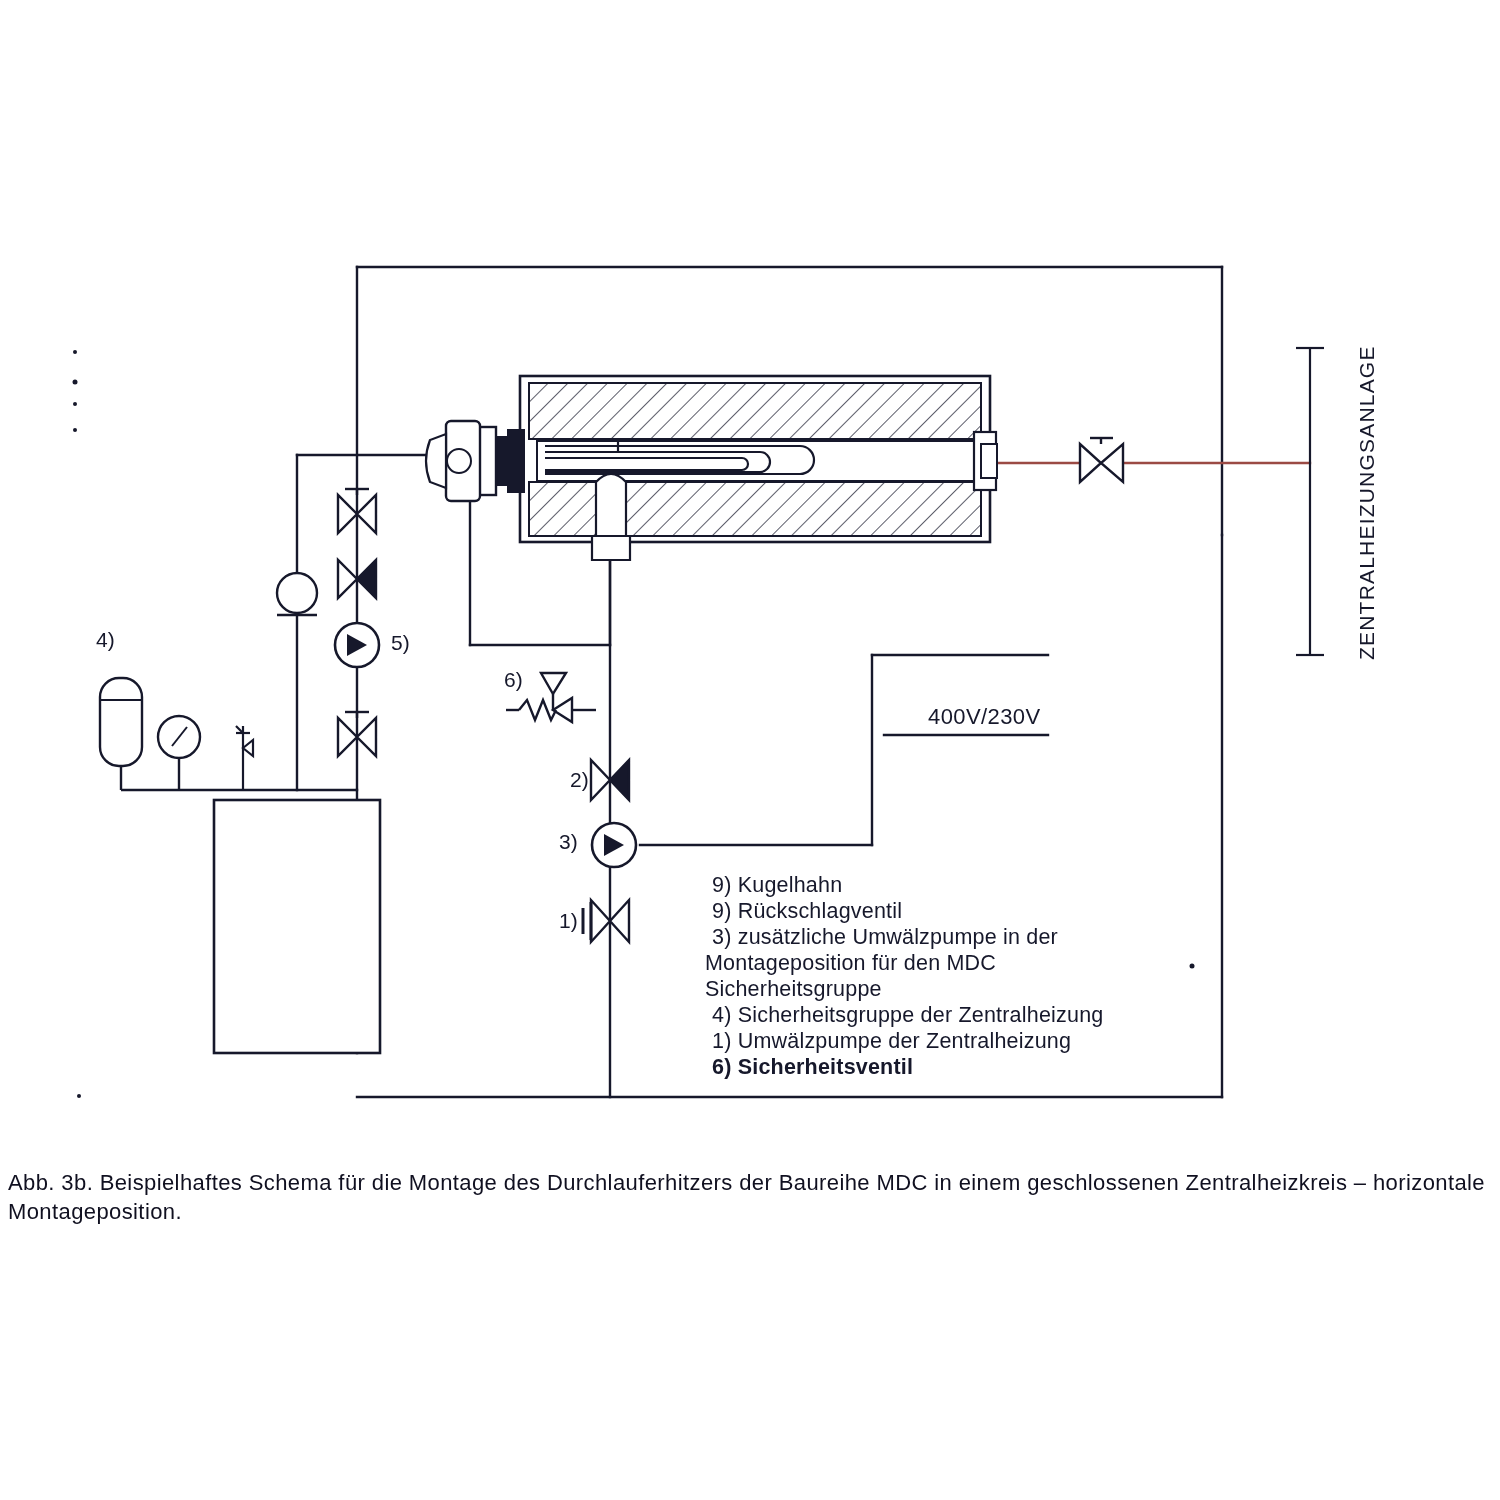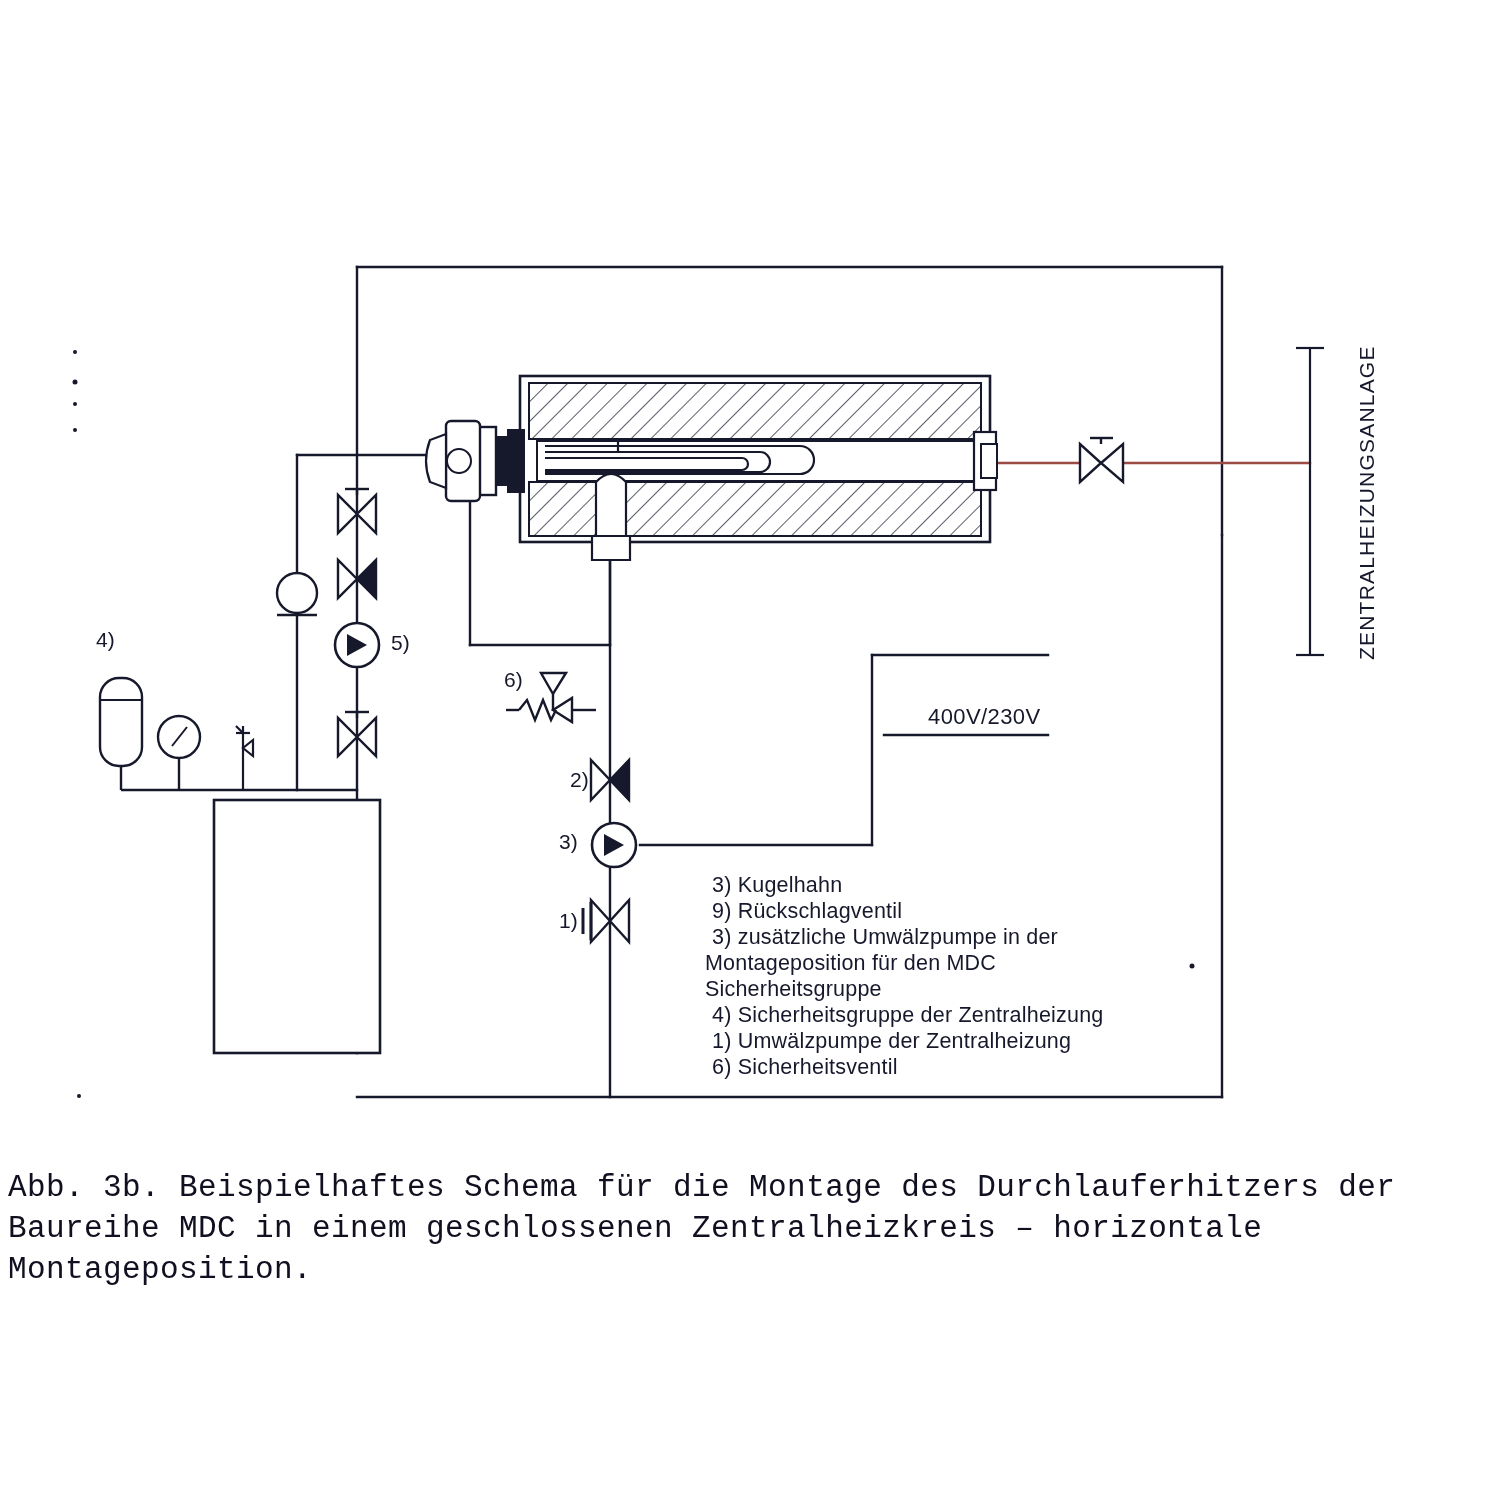--- a/index.html
+++ b/index.html
@@ -31,22 +31,22 @@
     position: absolute;
     white-space: pre;
     font-family: "Liberation Sans", sans-serif;
     color: #16182b;
   }
   .caption {
     position: absolute;
     left: 8px;
     top: 1168px;
     width: 1480px;
-    font-family: Liberation Mono, monospace;
-    font-size: 31px;
+    font-family: Liberation Sans, sans-serif;
+    font-size: 22px;
     line-height: 1.32;
     color: #101020;
     letter-spacing: 0.4px;
   }
   .legend-line {
     position: absolute;
     font-size: 21.5px;
     line-height: 25.5px;
     letter-spacing: 0.2px;
   }
@@ -268,24 +268,24 @@
 
   <div class="txt volt-label" style="left:922px; top:704px;margin-left:6px;">400V/230V</div>
 
   <div class="txt ref-label" style="left:559px; top:909px;">1)</div>
   <div class="txt ref-label" style="left:570px; top:768px;">2)</div>
   <div class="txt ref-label" style="left:559px; top:830px;">3)</div>
   <div class="txt ref-label" style="left:96px; top:628px;">4)</div>
   <div class="txt ref-label" style="left:391px; top:631px;">5)</div>
   <div class="txt ref-label" style="left:504px; top:668px;">6)</div>
 
-  <div class="txt legend-line" style="left:712px; top:873px;">3) Kugelhahn</div>
+  <div class="txt legend-line" style="left:712px; top:873px;">9) Kugelhahn</div>
   <div class="txt legend-line" style="left:712px; top:899px;">9) Rückschlagventil</div>
   <div class="txt legend-line" style="left:712px; top:925px;">3) zusätzliche Umwälzpumpe in der</div>
   <div class="txt legend-line" style="left:705px; top:951px;">Montageposition für den MDC</div>
   <div class="txt legend-line" style="left:705px; top:977px;">Sicherheitsgruppe</div>
   <div class="txt legend-line" style="left:712px; top:1003px;">4) Sicherheitsgruppe der Zentralheizung</div>
   <div class="txt legend-line" style="left:712px; top:1029px;">1) Umwälzpumpe der Zentralheizung</div>
-  <div class="txt legend-line" style="left:712px; top:1055px;">6) Sicherheitsventil</div>
+  <div class="txt legend-line" style="left:712px; top:1055px;font-weight:bold;">6) Sicherheitsventil</div>
 
   <div class="caption">Abb. 3b. Beispielhaftes Schema für die Montage des Durchlauferhitzers der Baureihe MDC in einem geschlossenen Zentralheizkreis – horizontale Montageposition.</div>
 
 </div>
 
 </body></html>

